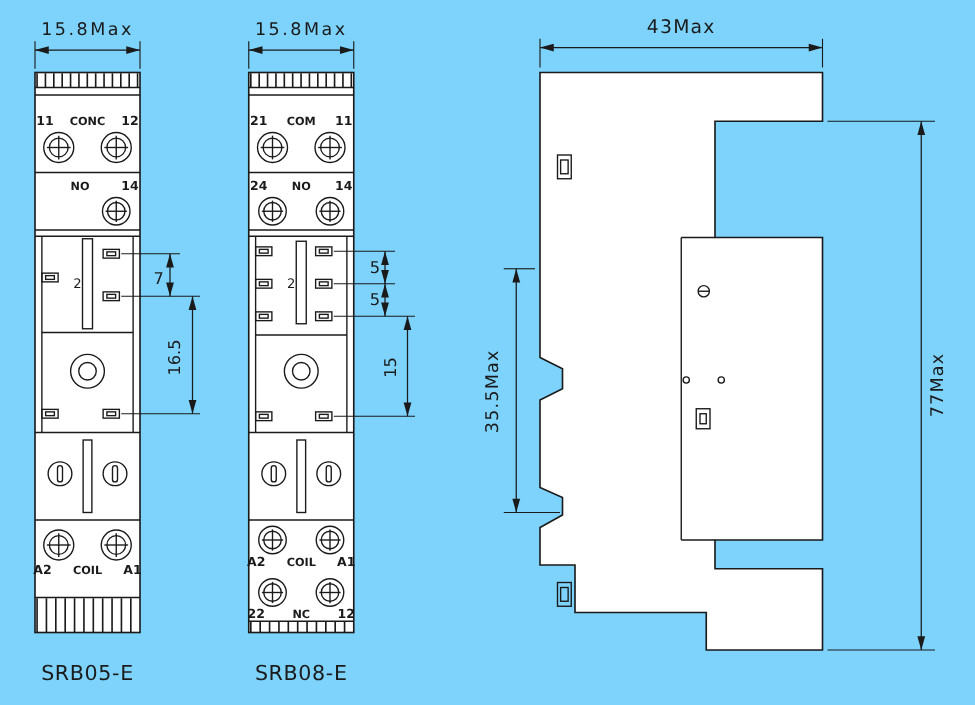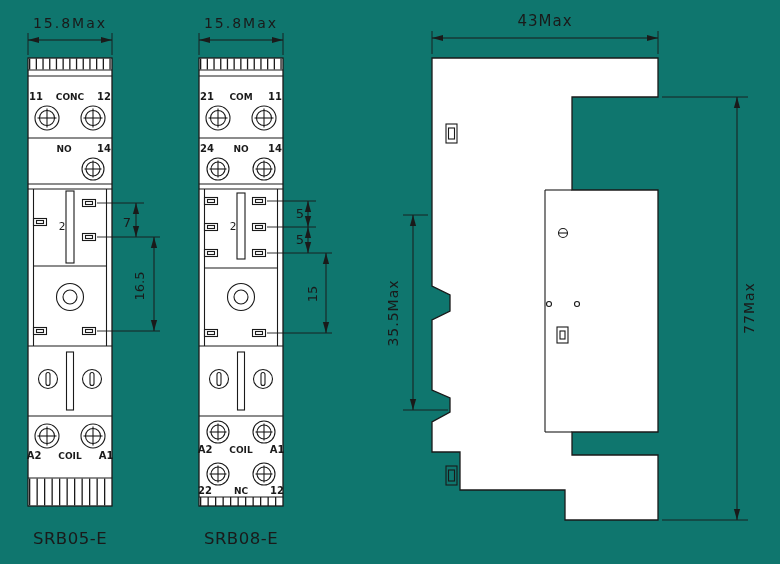--- a/index.html
+++ b/index.html
@@ -1,16 +1,16 @@
 <!DOCTYPE html>
 <html><head>
 <meta charset="utf-8">
 <style>
   html,body { margin:0; padding:0; background:#ffffff; }
-  .stage { width:780px; height:564px; position:relative; background:#0f766e;text-align:right; }
+  .stage { width:780px; height:564px; position:relative; background:#7dd3fc;text-align:right; }
   svg text { font-family:"DejaVu Sans","Liberation Sans",sans-serif; fill:#1a1a1a; }
   .ln  { stroke:#1a1a1a; stroke-width:1.1; fill:none; }
   .thk { stroke:#1a1a1a; stroke-width:1.3; fill:#ffffff; }
   .ext { stroke:#1a1a1a; stroke-width:0.9; fill:none; }
   .dim { stroke:#1a1a1a; stroke-width:1; fill:none; }
   .comb{ stroke:#1a1a1a; fill:none; }
   .lbl   { font-size:10px; font-weight:bold; text-anchor:middle; }
   .lbl-s { font-size:9px;  font-weight:bold; text-anchor:middle; }
   .mark  { font-size:10.5px; text-anchor:middle; }
   .dimtx { font-size:13px; text-anchor:middle; }

